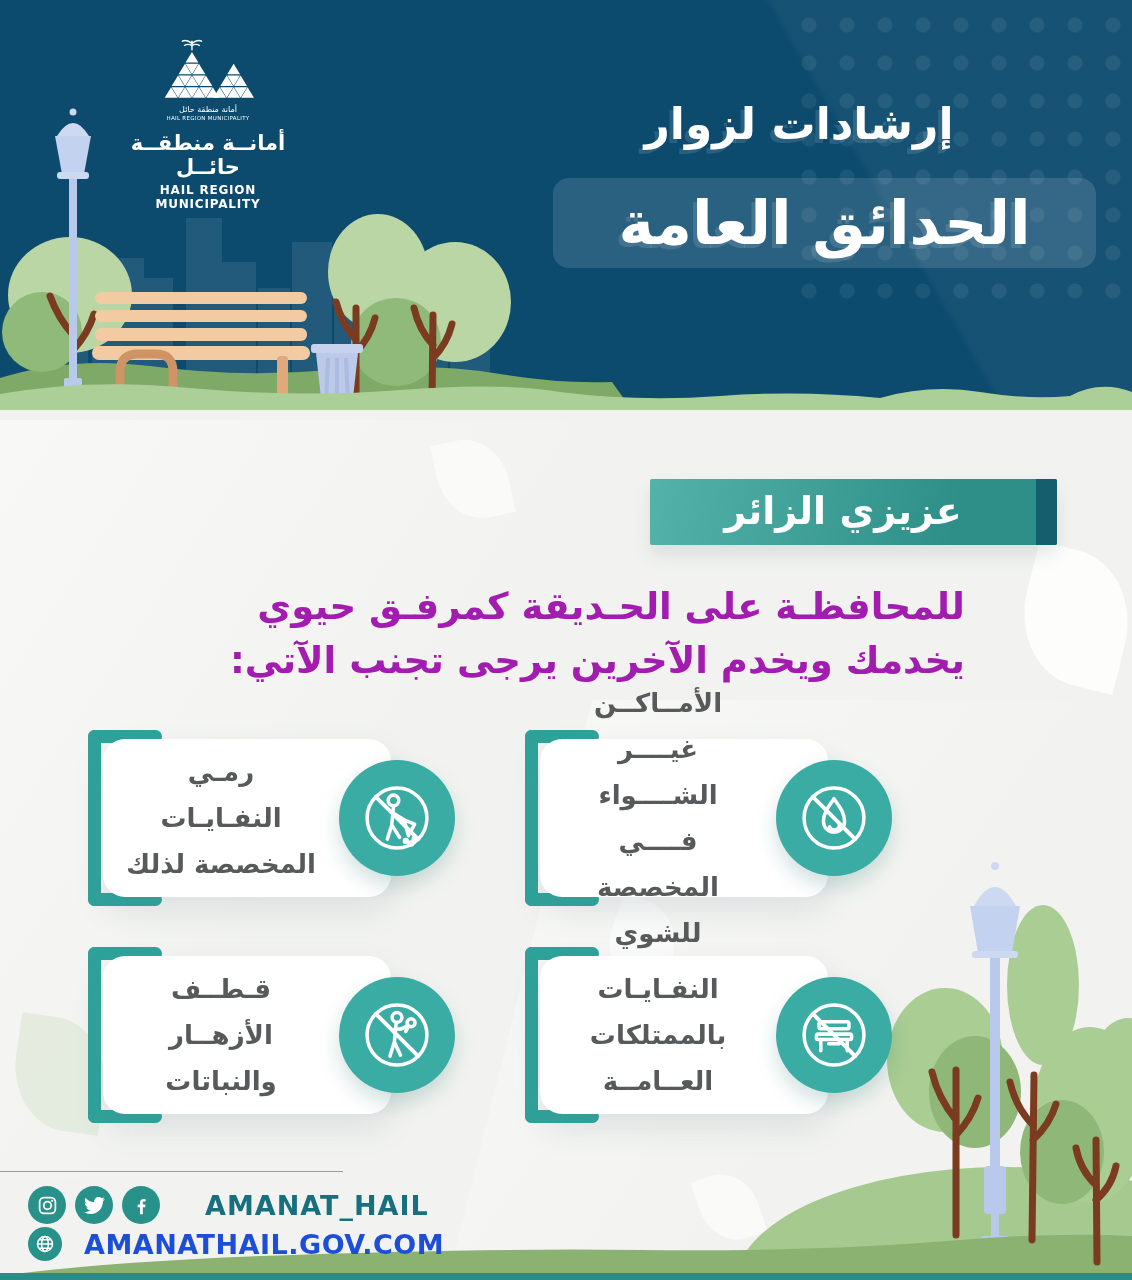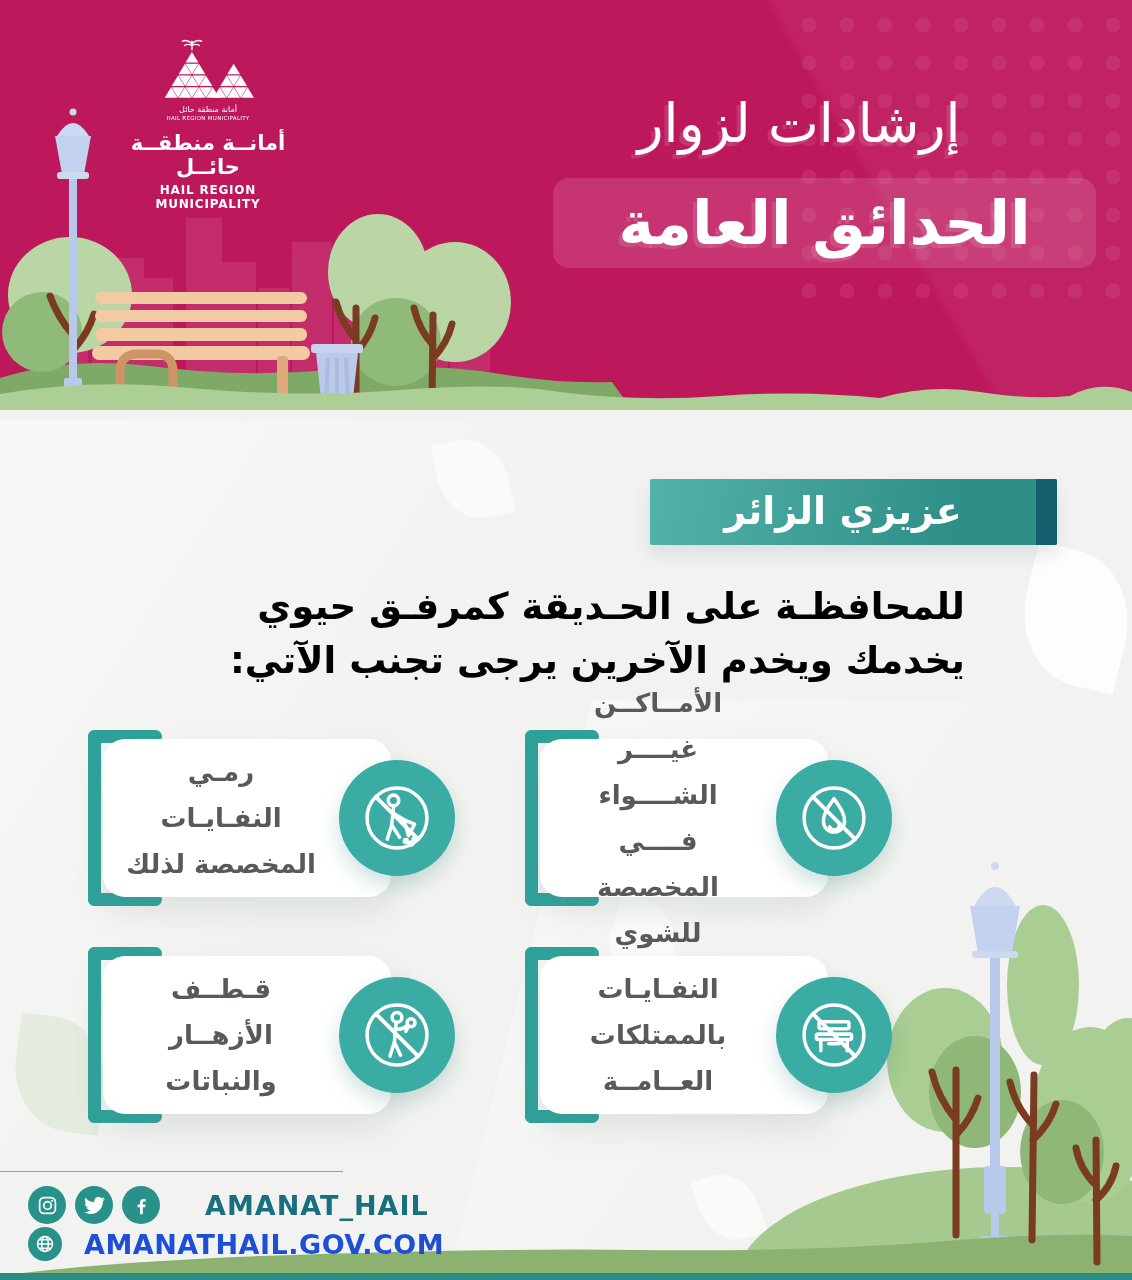--- a/index.html
+++ b/index.html
@@ -2,39 +2,39 @@
 <html><head>
 <meta charset="utf-8">
 <style>
   html,body{margin:0;padding:0;background:#e8e8e6;}
   .poster{
     position:relative;width:1132px;height:1280px;overflow:hidden;
     background:#F2F3F0;font-family:"DejaVu Sans",sans-serif;
     margin:0 auto;
   }
   
-  .header{position:absolute;left:0;top:0;width:1132px;height:410px;background:#be185d;}
+  .header{position:absolute;left:0;top:0;width:1132px;height:410px;background:#0c4a6e;}
   .dots{
     position:absolute;right:0;top:0;width:350px;height:320px;
     background-image:radial-gradient(circle,rgba(255,255,255,.07) 7px,transparent 8px);
     background-size:38px 38px;background-position:8px 6px;
   }
   .header-sheen{
     position:absolute;right:0;top:0;width:620px;height:410px;
     background:linear-gradient(240deg,rgba(255,255,255,.045) 42%,rgba(255,255,255,0) 43%);
   }
   .park{position:absolute;left:0;top:0;}
   .logo{position:absolute;left:118px;top:38px;width:180px;text-align:center;color:#fff;}
   .logo-cap-ar{font-size:8px;line-height:10px;margin-top:1px;}
   .logo-cap-en{font-size:5.5px;line-height:7px;letter-spacing:.3px;}
   .logo-ar{font-size:21px;font-weight:bold;margin-top:9px;direction:rtl;}
   .logo-en{font-size:12px;font-weight:bold;letter-spacing:.8px;margin-top:4px;}
   .title{position:absolute;left:553px;top:84px;width:492px;text-align:center;color:#fff;}
   .title .t1{
-    font-size:54px;font-weight:normal;line-height:80px;
+    font-size:44px;font-weight:bold;line-height:80px;
     text-shadow:-4px 4px 0 rgba(255,255,255,.12);
   }
   .title .t2{
     margin:14px auto 0;width:543px;box-sizing:border-box;
     background:rgba(255,255,255,.13);border-radius:16px;
     font-size:60px;font-weight:bold;line-height:90px;
     text-shadow:-4px 4px 0 rgba(255,255,255,.12);
   }
   
   .sheen1{
@@ -60,21 +60,21 @@
     box-shadow:0 10px 18px rgba(40,90,90,.12);border-radius:2px;padding-left:13px;
   }
   .banner .bar{position:absolute;right:0;top:0;width:21px;height:100%;background:#145E6E;border-radius:0 2px 2px 0;}
   .banner .txt{
     position:absolute;left:0;right:21px;top:0;height:100%;
     color:#fff;font-size:38px;font-weight:bold;line-height:64px;text-align:center;direction:rtl;
   }
   
   .intro{
     position:absolute;left:150px;top:580px;width:815px;
-    direction:rtl;text-align:right;color:#000000;
+    direction:rtl;text-align:right;color:#a21caf;
     font-size:37px;font-weight:bold;line-height:54px;
   }
   
   .rule-card{position:absolute;width:288px;height:158px;}
   .card-litter{left:103px;top:739px;}
   .card-bbq{left:540px;top:739px;}
   .card-pick{left:103px;top:956px;}
   .card-vandal{left:540px;top:956px;}
   .bracket{position:absolute;left:-15px;top:-9px;bottom:-9px;width:74px;z-index:0;}
   .bracket i{position:absolute;background:#2EA29A;border-radius:8px;display:block;}

